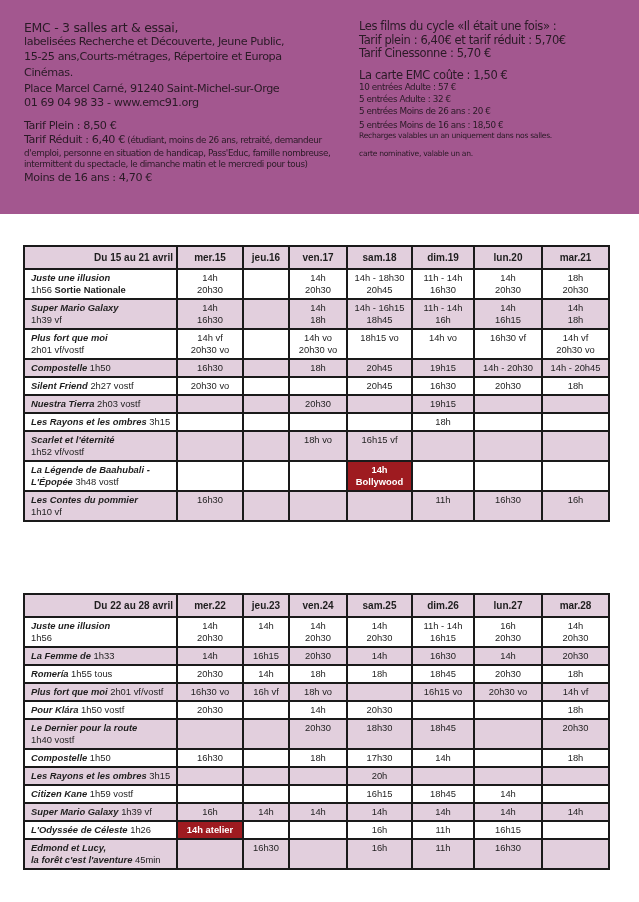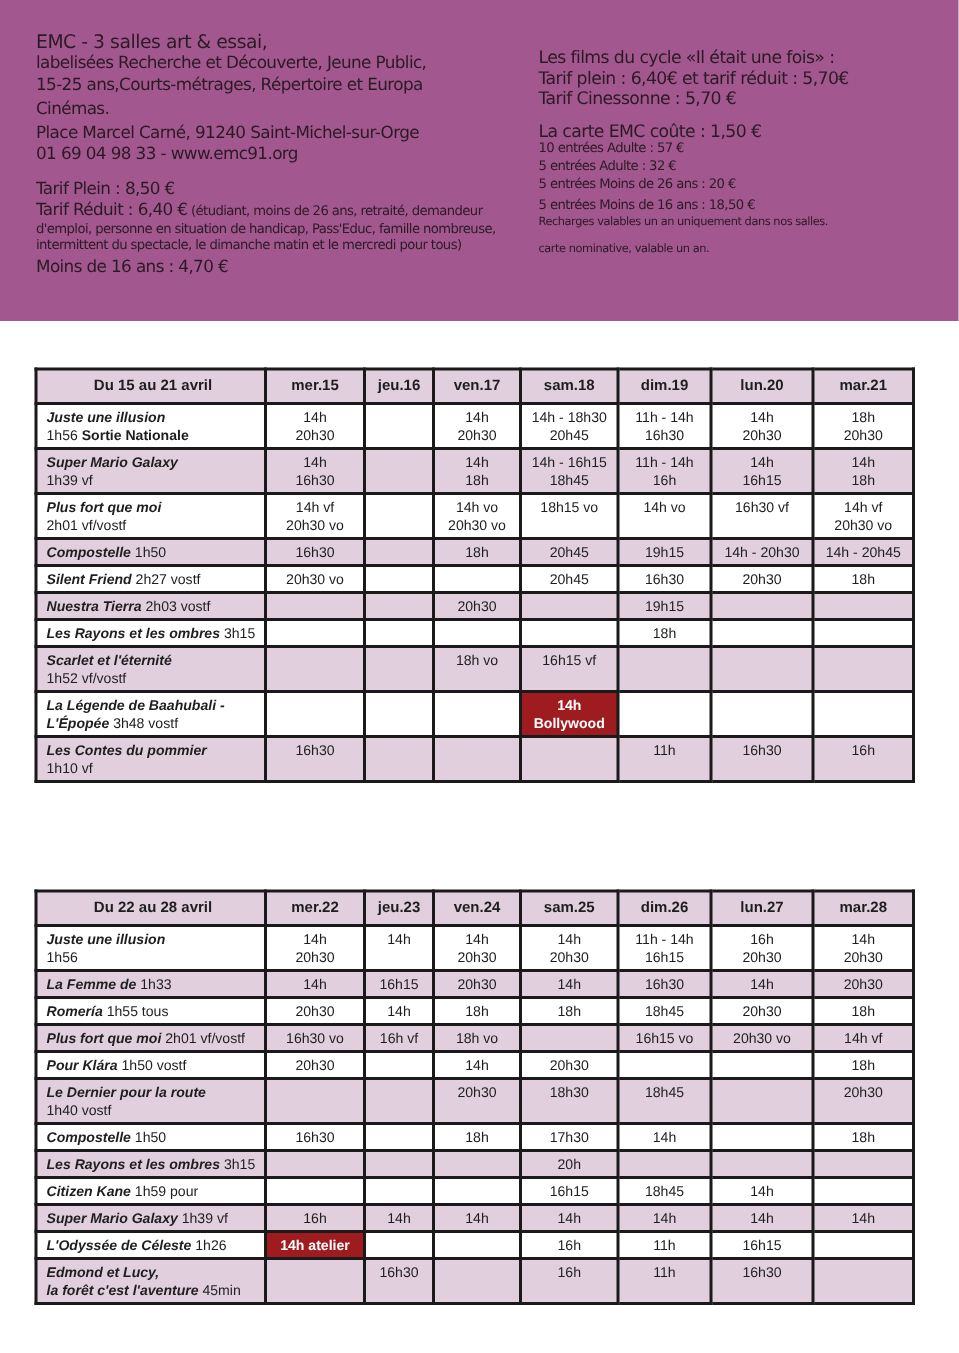--- a/index.html
+++ b/index.html
@@ -6,42 +6,42 @@
   body {
     width: 639px; height: 902px; background: #ffffff; position: relative; overflow: hidden;
     font-family: "Liberation Sans", sans-serif; color: #222;
   }
   .header {
     position: absolute; left: 0; top: 0; width: 639px; height: 214px;
     background: #a3578f; color: #2a1a26;
     font-family: "DejaVu Sans", sans-serif;
   }
   .hcol-left { position: absolute; left: 24px; top: 20px; width: 310px; }
-  .hcol-right { position: absolute; left: 359px; top: 32px; width: 270px; }
+  .hcol-right { position: absolute; left: 359px; top: 20px; width: 270px; }
   .h-title { font-weight: normal; font-size: 12.5px; line-height: 15px; letter-spacing: -0.3px; }
   .h-line { font-size: 11.2px; line-height: 14.5px; letter-spacing: -0.4px; }
   .h-big { font-size: 11.5px; line-height: 13.5px; letter-spacing: -0.4px; }
   .h-small { font-size: 8.8px; line-height: 11.5px; letter-spacing: -0.4px; }
   .h-tiny { font-size: 7.6px; line-height: 10px; letter-spacing: -0.3px; }
   .gap { height: 8px; }
 
   table.sched {
     position: absolute; left: 23px; border-collapse: collapse;
     font-family: "Liberation Sans", sans-serif; font-size: 9.4px; color: #1e1e1e;
     table-layout: fixed;
   }
   table.sched td, table.sched th {
     border: 2px solid #1a1a1a; padding: 2px 3px; vertical-align: top;
     line-height: 12px;
   }
   table.sched th {
     background: #e2cfdd; font-weight: bold; font-size: 10px; height: 17px; vertical-align: middle;
     text-align: center;
   }
-  table.sched th.first { text-align: center; padding-left: 6px; }
+  table.sched th.first { text-align: right; padding-left: 6px; }
   table.sched td.film { text-align: left; padding-left: 6px; }
   table.sched td.slot { text-align: center; white-space: pre-line; }
   tr.shade td { background: #e2cfdd; }
   tr.plain td { background: #ffffff; }
   .ftitle { font-weight: bold; font-style: italic; }
   .fbold { font-weight: bold; }
   td.slot.special { background: #9e1b20 !important; color: #ffffff; font-weight: bold; }
 </style>
 </head>
 <body>
@@ -367,21 +367,21 @@
         <td class="slot"></td>
         <td class="slot"></td>
         <td class="slot"></td>
         <td class="slot">20h</td>
         <td class="slot"></td>
         <td class="slot"></td>
         <td class="slot"></td>
       </tr>
       <tr class="plain" style="height: 16px;">
         <td class="film">
-          <div><span class="ftitle">Citizen Kane</span><span> 1h59 pour</span></div>
+          <div><span class="ftitle">Citizen Kane</span><span> 1h59 vostf</span></div>
         </td>
         <td class="slot"></td>
         <td class="slot"></td>
         <td class="slot"></td>
         <td class="slot">16h15</td>
         <td class="slot">18h45</td>
         <td class="slot">14h</td>
         <td class="slot"></td>
       </tr>
       <tr class="shade" style="height: 16px;">

